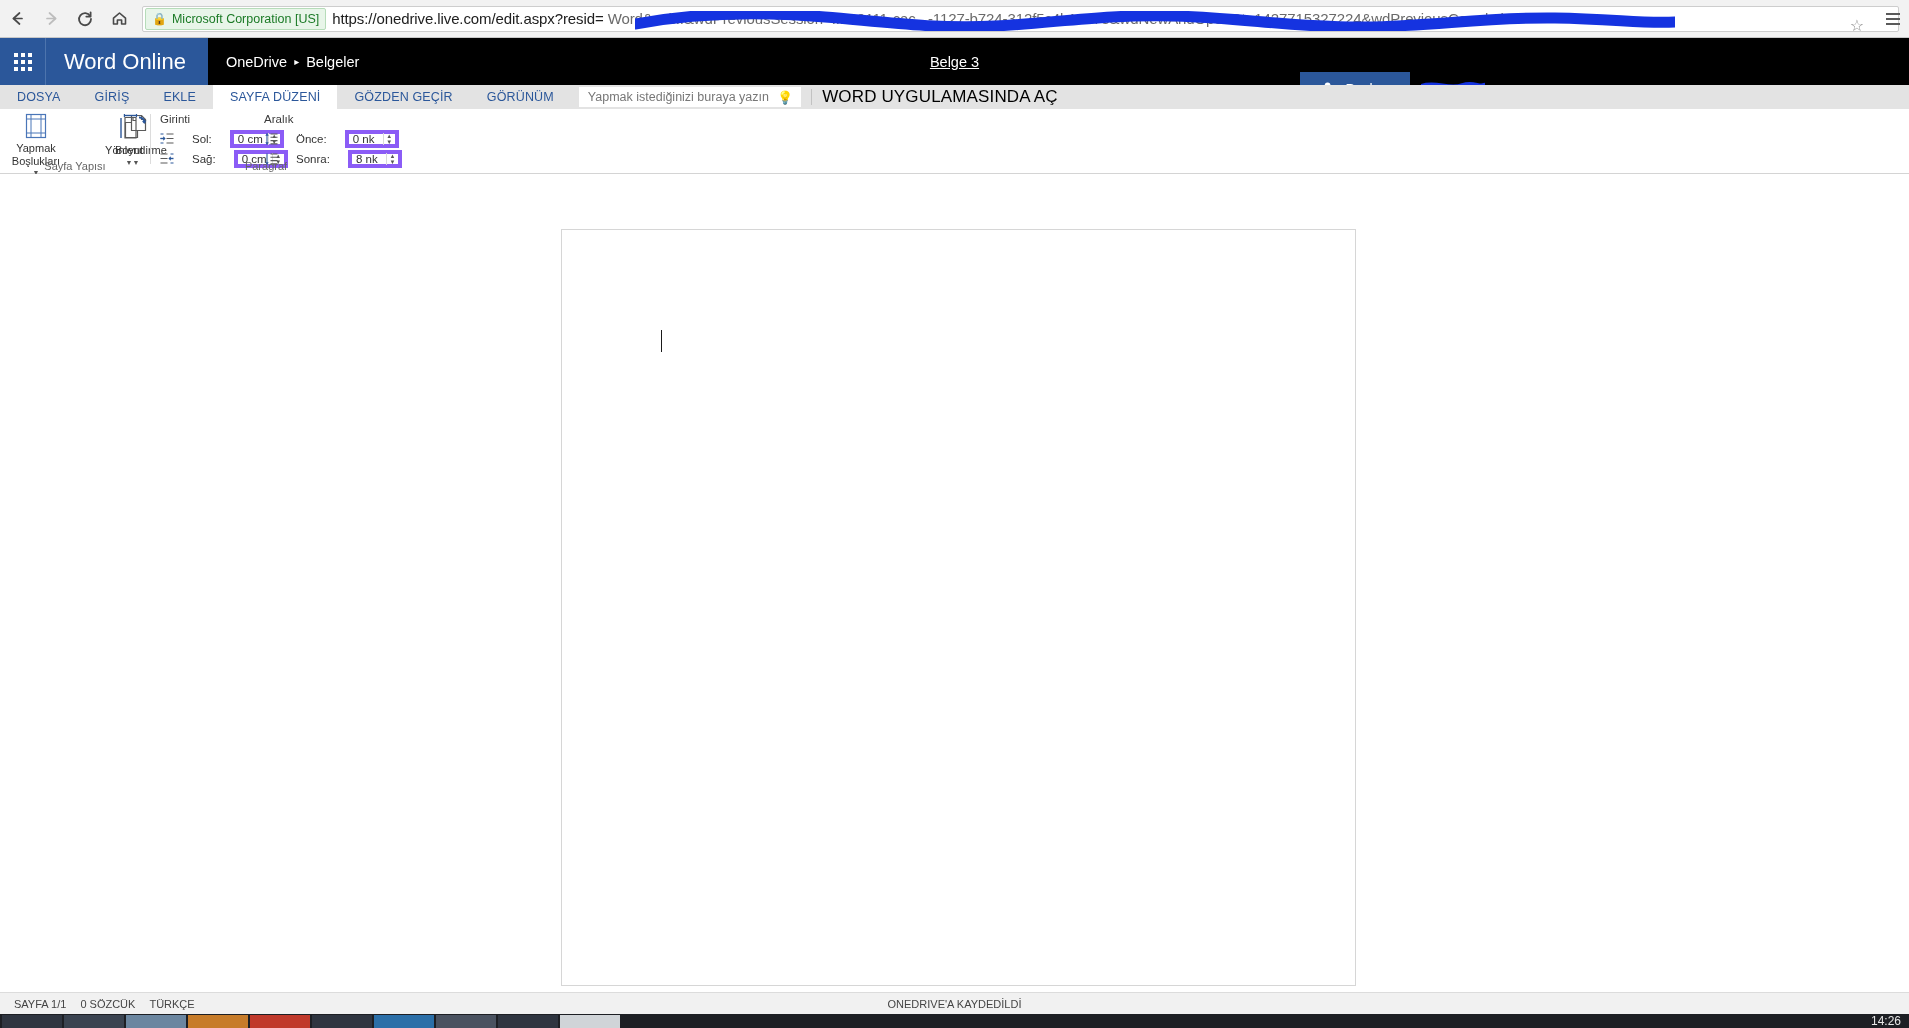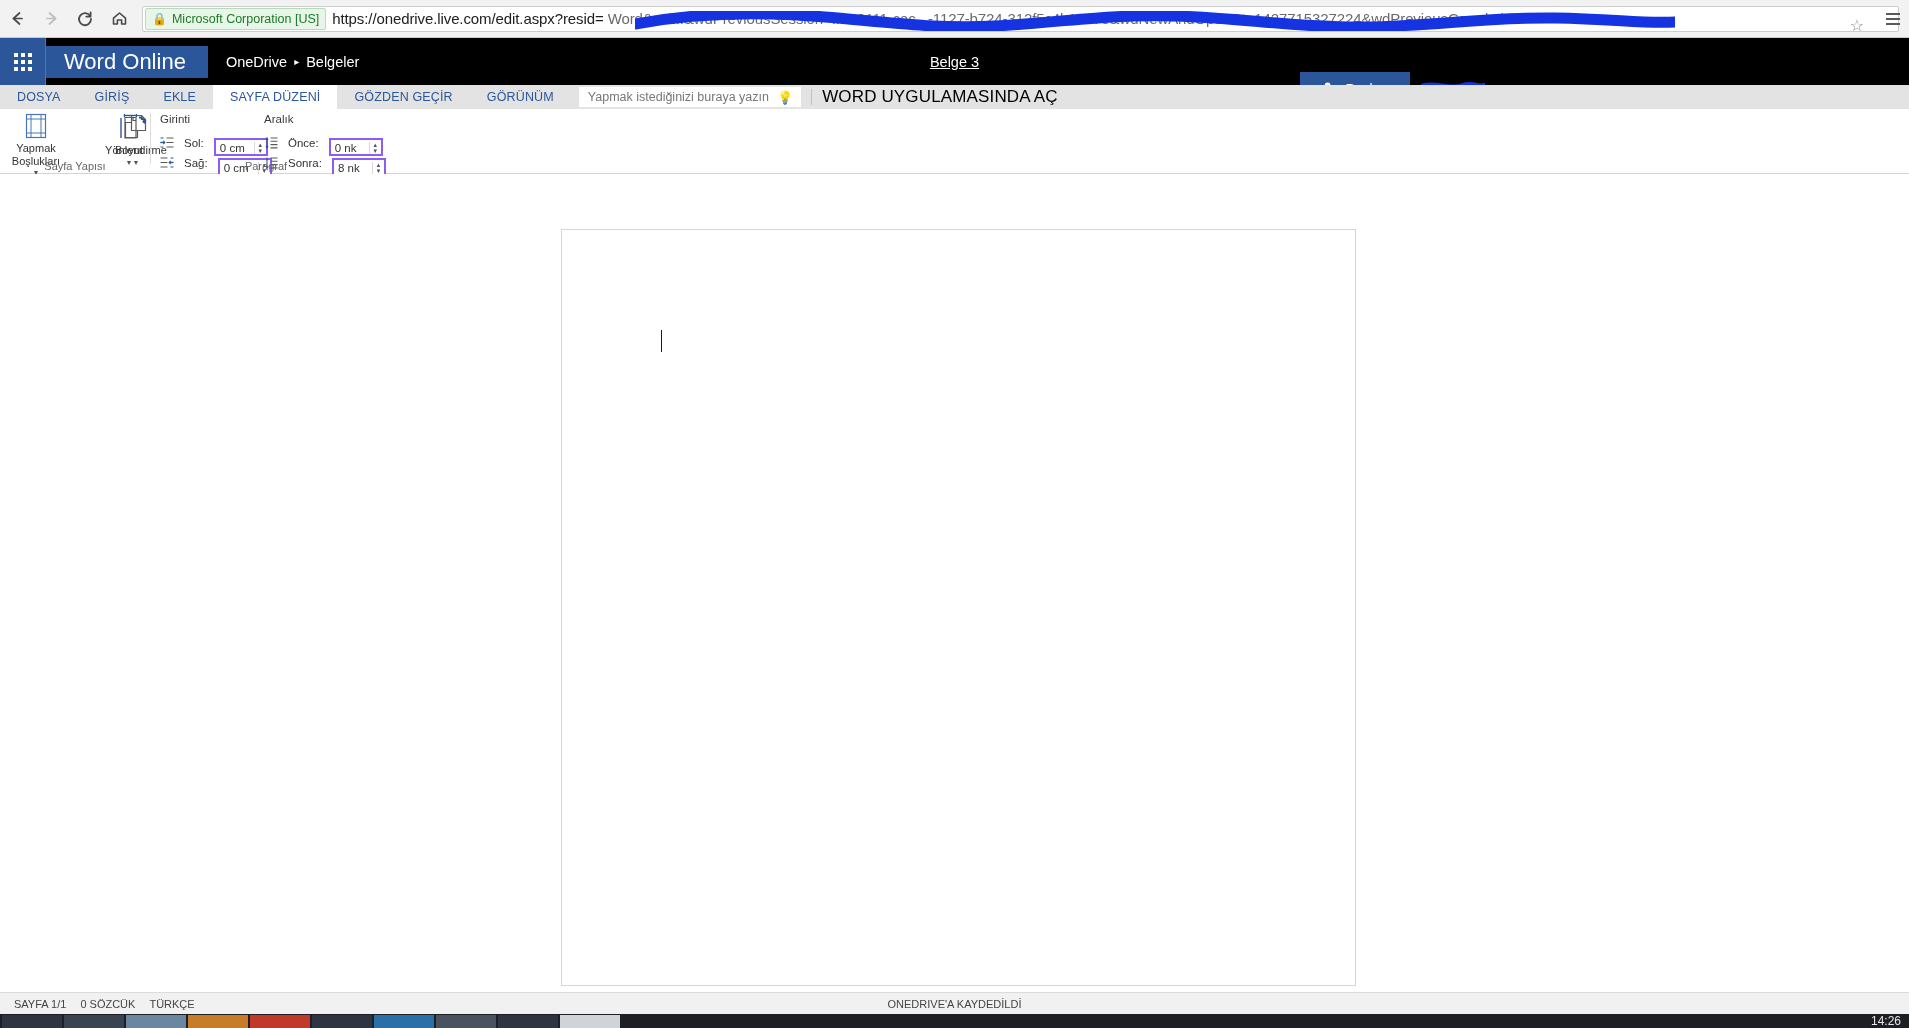--- a/index.html
+++ b/index.html
@@ -77,21 +77,21 @@
     width: 46px; height: 47px; background: #2b579a;
     display:flex; align-items:center; justify-content:center;
     border-right: 1px solid #4d74ad;
   }
   .waffle .grid {
     display: grid; grid-template-columns: repeat(3, 4px); grid-template-rows: repeat(3, 4px);
     gap: 3px;
   }
   .waffle .grid i { display:block; width:4px; height:4px; background:#ffffff; }
   .brand {
-    height: 32px; background: #2b579a; color: #ffffff;
+    height: 47px; background: #2b579a; color: #ffffff;
     font-size: 22px; display: flex; align-items: center;
     padding: 0 22px 0 18px; font-weight: 400; white-space: nowrap; text-align: center;
   }
   .breadcrumb {
     color: #ffffff; font-size: 14.5px; padding-left: 18px;
     display: flex; align-items: center; gap: 7px; white-space: nowrap;
   }
   .breadcrumb .sep { font-size: 10px; color: #ffffff; }
   .doc-title {
     position: absolute; left: 0; right: 0; top: 0; height: 47px;
@@ -155,28 +155,28 @@
   .bigbtn {
     position: absolute; top: 3px; width: 64px; height: 54px;
     display: flex; flex-direction: column; align-items: center; gap: 2px;
     font-size: 11px; color: #333333; text-align: center; line-height: 1.15;
   }
   .bigbtn .ic { height: 30px; display:flex; align-items:center; justify-content:center; }
   .bigbtn .cap { width: 100%; }
   .caret { font-size: 7px; color:#555; line-height: 1; }
 
   .fieldrow {
-    position: absolute; display: flex; align-items: center; gap: 10px;
+    position: absolute; display: flex; align-items: center; gap: 18px;
     font-size: 11.5px; color: #333333; white-space: nowrap;
   }
   .fieldrow .lbl { min-width: 18px; }
   .spin {
-    display: flex; align-items: flex-end;
-    border: 2px solid #8b5cf6; background: #ffffff;
-    height: 18px; width: 54px; margin-top: 8px;
+    display: flex; align-items: center;
+    border: 4px solid #8b5cf6; background: #ffffff;
+    height: 18px; width: 54px;
   }
   .spin .val {
     flex: 1 1 auto; padding: 0 4px; font-size: 11.5px; color: #333333;
     display: flex; align-items: center;
   }
   .spin .arrows {
     width: 12px; display: flex; flex-direction: column;
     border-left: 1px solid #d9d9d9;
   }
   .spin .arrows i {

